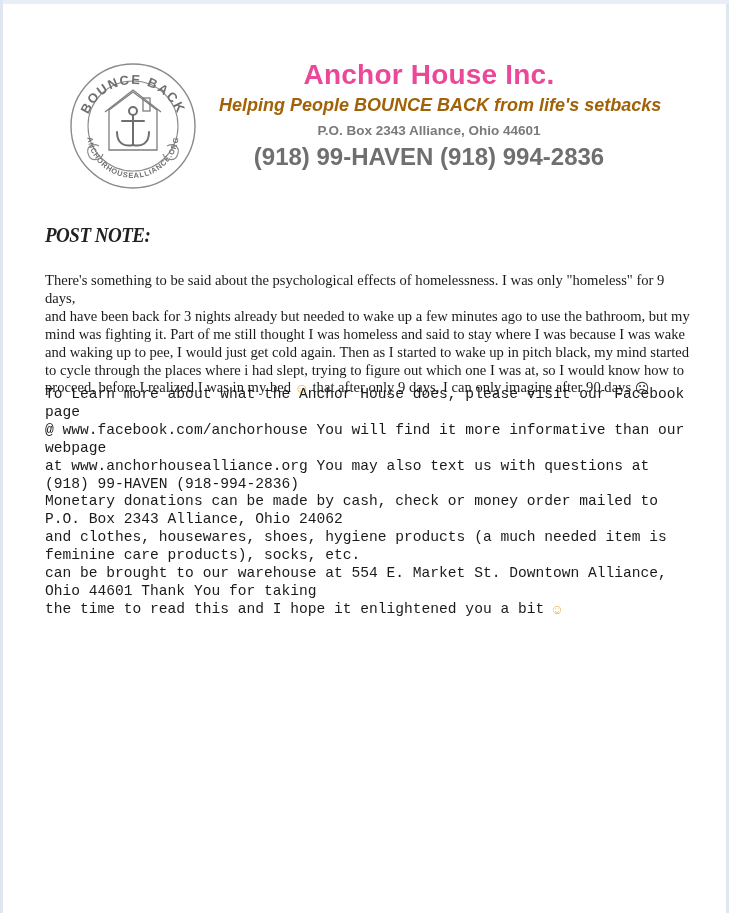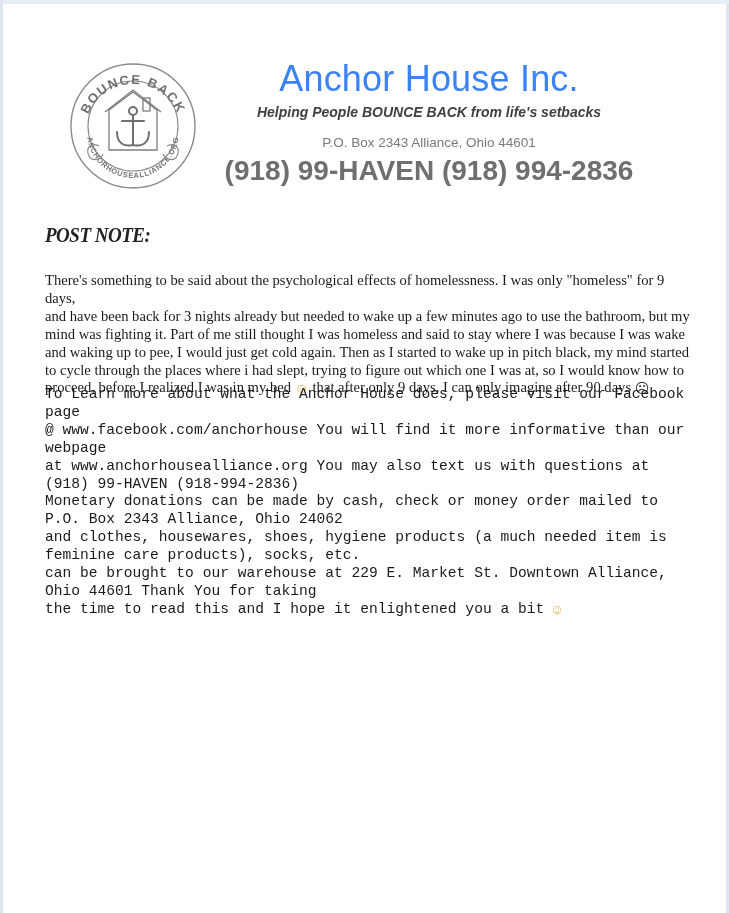--- a/index.html
+++ b/index.html
@@ -52,47 +52,47 @@
 
   .masthead {
     position: absolute;
     left: 216px;
     top: 8px;
     width: 420px;
     text-align: center;
   }
   .company-name {
     font-family: "Liberation Sans", sans-serif;
-    font-size: 36px;
-    font-weight: normal;
-    color: #3b82f6;
+    font-size: 28px;
+    font-weight: bold;
+    color: #ec4899;
     letter-spacing: 0.2px;
     line-height: 1.05;
     white-space: nowrap;
   }
   .tagline {
     font-family: "Liberation Sans", sans-serif;
-    font-size: 14px;
+    font-size: 18px;
     font-weight: bold;
     font-style: italic;
-    color: #404040;
+    color: #a16207;
     margin-top: 6px;
     white-space: nowrap;
   }
   .address {
     font-family: "Liberation Sans", sans-serif;
     font-size: 13.5px;
-    font-weight: normal;
+    font-weight: bold;
     color: #7a7a7a;
-    margin-top: 15px;
+    margin-top: 7px;
     white-space: nowrap;
   }
   .phones {
     font-family: "Liberation Sans", sans-serif;
-    font-size: 28px;
+    font-size: 24px;
     font-weight: bold;
     color: #6f6f6f;
     margin-top: 5px;
     white-space: nowrap;
   }
 
   
   .doc-title {
     position: absolute;
     left: 42px;
@@ -194,17 +194,17 @@
     <p>to cycle through the places where i had slept, trying to figure out which one I was at, so I would know how to</p>
     <p><span>proceed, before I realized I was in my bed </span><span class="emoji emoji-smile">☺</span><span> that after only 9 days, I can only imagine after 90 days </span><span class="emoji emoji-frown">☹</span></p>
   </div>
 
   <div class="body-block" id="para-2">
     <p>To Learn more about what the Anchor House does, please visit our Facebook page</p>
     <p>@ www.facebook.com/anchorhouse       You will find it more informative than our webpage</p>
     <p>at www.anchorhousealliance.org    You may also text  us with questions at (918) 99-HAVEN (918-994-2836)</p>
     <p>Monetary donations can be made by cash, check or money order mailed to P.O. Box 2343 Alliance, Ohio 24062</p>
     <p>and clothes,  housewares,  shoes,  hygiene products (a much needed  item is feminine care products),  socks, etc.</p>
-    <p>can be brought to our warehouse at 229 E. Market St. Downtown Alliance, Ohio 44601 Thank You for taking</p>
+    <p>can be brought to our warehouse at 554 E. Market St. Downtown Alliance, Ohio 44601 Thank You for taking</p>
     <p><span>the time to read this and I hope it enlightened you a bit </span><span class="emoji emoji-smile">☺</span></p>
   </div>
 
 </div>
 
 </body></html>

